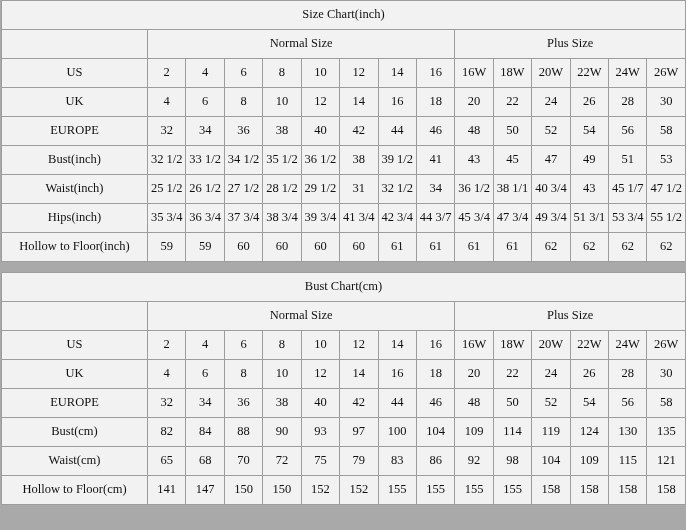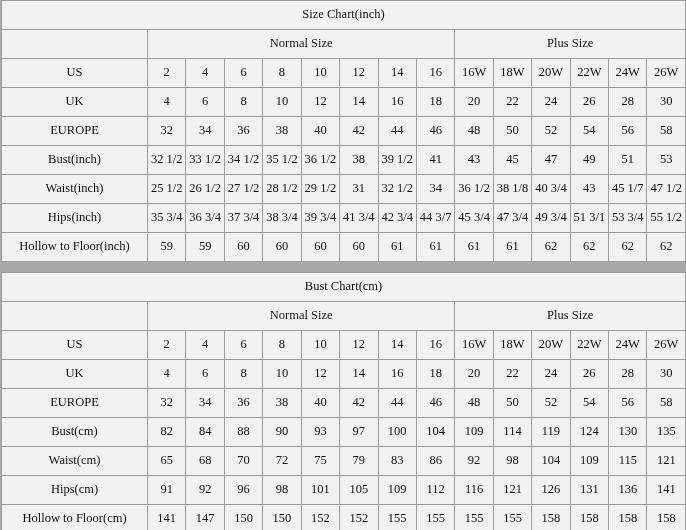--- a/index.html
+++ b/index.html
@@ -164,21 +164,21 @@
             <td class="rowlabel">Waist(inch)</td>
             <td class="tiny">25 1/2</td>
             <td class="tiny">26 1/2</td>
             <td class="tiny">27 1/2</td>
             <td class="tiny">28 1/2</td>
             <td class="tiny">29 1/2</td>
             <td>31</td>
             <td class="tiny">32 1/2</td>
             <td>34</td>
             <td class="tiny">36 1/2</td>
-            <td class="tiny">38 1/8</td>
+            <td class="tiny">38 1/1</td>
             <td class="tiny">40 3/4</td>
             <td>43</td>
             <td class="tiny">45 1/7</td>
             <td class="tiny">47 1/2</td>
           </tr>
           <tr>
             <td class="rowlabel">Hips(inch)</td>
             <td class="tiny">35 3/4</td>
             <td class="tiny">36 3/4</td>
             <td class="tiny">37 3/4</td>
@@ -322,37 +322,20 @@
             <td>83</td>
             <td>86</td>
             <td>92</td>
             <td>98</td>
             <td>104</td>
             <td>109</td>
             <td>115</td>
             <td>121</td>
           </tr>
           <tr>
-            <td class="rowlabel">Hips(cm)</td>
-            <td>91</td>
-            <td>92</td>
-            <td>96</td>
-            <td>98</td>
-            <td>101</td>
-            <td>105</td>
-            <td>109</td>
-            <td>112</td>
-            <td>116</td>
-            <td>121</td>
-            <td>126</td>
-            <td>131</td>
-            <td>136</td>
-            <td>141</td>
-          </tr>
-          <tr>
             <td class="rowlabel">Hollow to Floor(cm)</td>
             <td>141</td>
             <td>147</td>
             <td>150</td>
             <td>150</td>
             <td>152</td>
             <td>152</td>
             <td>155</td>
             <td>155</td>
             <td>155</td>

